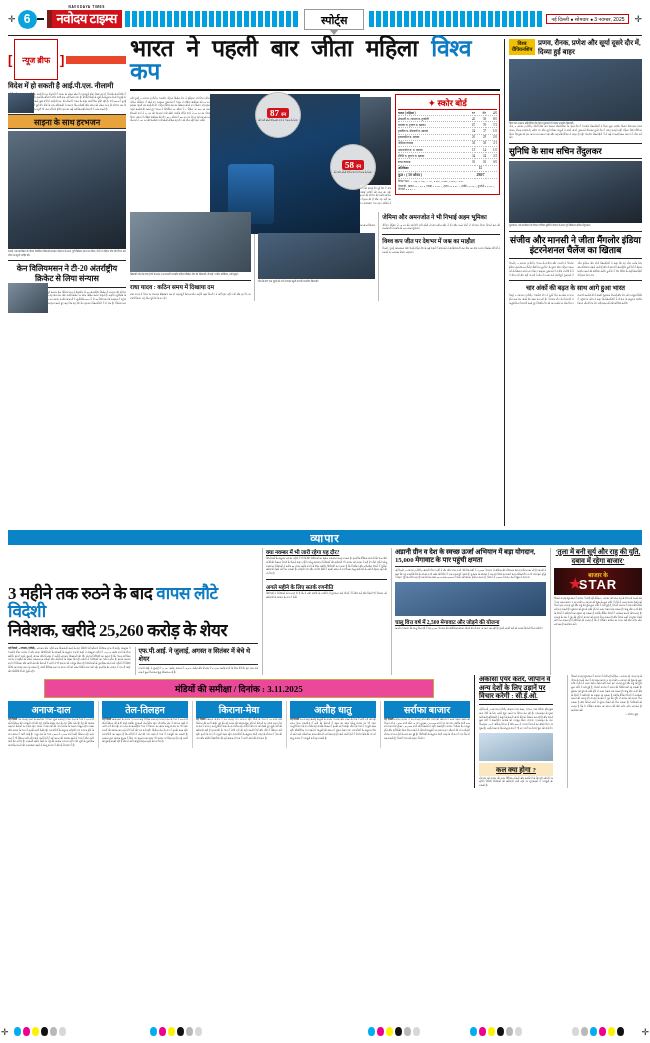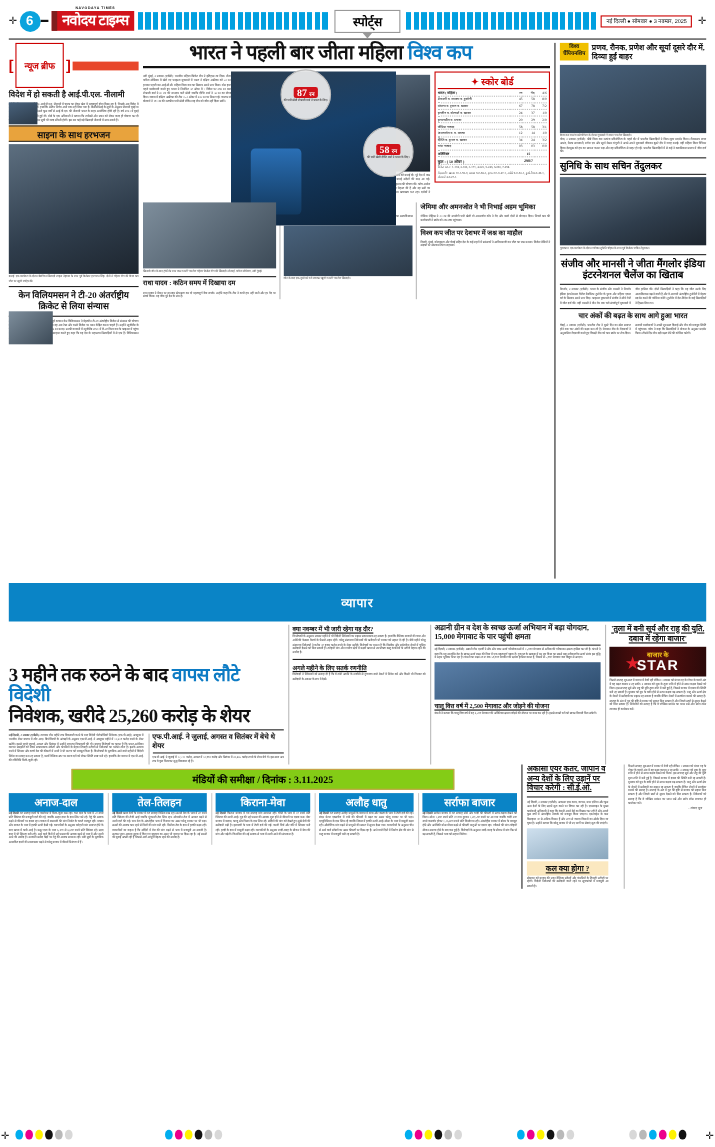--- a/index.html
+++ b/index.html
@@ -71,22 +71,22 @@
       border-top:1px solid #333; border-bottom:1px solid #333; margin:3px 0 2px;}
   .photo { background:#8a98a6; position:relative; overflow:hidden; }
   .photo.p1{ background:linear-gradient(160deg,#5d6f80,#2f3d4c 60%,#1d252e); }
   .photo.p2{ background:linear-gradient(160deg,#49627c,#2b3947); }
   .photo.p3{ background:linear-gradient(140deg,#7e8e9c,#3c4a57); }
   .caption { font-size:2.5px; line-height:1.4; color:#444; text-align:justify;
      font-family:"Liberation Serif",serif; margin-top:1px;}
 
   
   .headline {
-    font-size:18px; font-weight:bold; line-height:1.02; letter-spacing:-.5px;
-    font-family:Liberation Sans, sans-serif; color:#111;margin-left:42px;
+    font-size:23px; font-weight:bold; line-height:1.02; letter-spacing:-.5px;
+    font-family:Liberation Mono, monospace; color:#111;
   }
   .headline .hl-blue { color:#0c7bc4; }
   .mid-grid { display:flex; gap:3px; margin-top:3px; }
   .mcol { flex:1 1 0; }
   .mcol + .mcol { border-left:1px solid #ccc; padding-left:3px; }
 
   
   .score-box { border:1px solid #c00; padding:2px; }
   .score-hdr { color:#c00; font-weight:bold; font-size:8.5px; text-align:center;
      font-family:"Liberation Serif",serif; border-bottom:1.5px solid #c00; padding-bottom:1px; }
@@ -119,42 +119,42 @@
   .rs-title { font-size:7px; font-weight:bold; line-height:1.25;
      font-family:"Liberation Serif",serif; color:#111;}
   .rs-sec-hdr { font-size:8.5px; font-weight:bold; text-align:left; line-height:1.2;
      font-family:Liberation Sans, sans-serif; border-top:1px solid #222;
      border-bottom:1px solid #222; padding:2px 0; margin:3px 0 2px; }
   .rs-big { font-size:9px; font-weight:bold; line-height:1.15; text-align:center;
      font-family:"Liberation Serif",serif; margin:2px 0;}
 
   
   .biz-band { background:#0a84c6; color:#fff; text-align:center; font-weight:bold;
-     font-size:11px; padding:10px 0; font-family:"Liberation Serif",serif;
+     font-size:11px; padding:0 0; font-family:"Liberation Serif",serif;
      margin:4px 0 3px; letter-spacing:1px; }
   .biz-top { display:flex; gap:4px; }
   .biz-lead { width:250px; flex:0 0 250px;margin-top:37px; }
   .biz-hl { font-size:17px; font-weight:bold; line-height:1.08; letter-spacing:-.4px;
      font-family:"Liberation Serif",serif; color:#111; }
   .biz-hl .hl-blue{ color:#0c7bc4; }
   .biz-col { flex:1 1 0; border-left:1px solid #bbb; padding-left:3px; }
   .biz-box-hdr { font-size:6.5px; font-weight:bold; line-height:1.25; color:#111;
      font-family:"Liberation Serif",serif; border-bottom:1px solid #333;
      padding-bottom:1px; margin-bottom:2px;}
   .q-hdr { font-size:5.5px; font-weight:bold; color:#111; font-family:"Liberation Serif",serif;
      margin-bottom:1px;text-decoration:underline;}
   .starlogo { background:linear-gradient(90deg,#2b0a0a,#5b0d0d 45%,#2b0a0a);
      color:#fff; text-align:center; padding:3px 0 4px; position:relative; margin:2px 0; }
   .starlogo .s1{ font-size:6px; font-weight:bold; color:#f5c518; font-family:"Liberation Serif",serif;}
   .starlogo .s2{ font-size:13px; font-weight:bold; letter-spacing:1px; line-height:.95; }
   .star-glyph{ color:#e0202a; font-size:16px; position:absolute; left:14px; bottom:2px; }
 
   
-  .mandi-band { text-align:center; background:#84cc16; border:1px solid #c9a24a;
-     font-size:9px; font-weight:bold; padding:2px 16px; margin:4px auto 3px; width:348px;
+  .mandi-band { text-align:center; background:#ec4899; border:1px solid #c9a24a;
+     font-size:9px; font-weight:bold; padding:2px 16px; margin:4px auto 3px; width:390px;
      font-family:"Liberation Serif",serif;}
   .mandi-grid { display:flex; gap:4px; }
   .mandi-col { flex:1 1 0; }
   .mandi-hdr { background:#0a84c6; color:#fff; text-align:center; font-weight:bold;
      font-size:9.5px; padding:2px 0; font-family:"Liberation Serif",serif; }
   .mandi-col + .mandi-col { border-left:1px solid #ccc; padding-left:3px;}
   .biz-right { width:168px; flex:0 0 168px; border-left:1px solid #222; padding-left:4px;}
 
   
   .colorbar { position:absolute; left:0; bottom:6px; width:650px; height:10px; }

